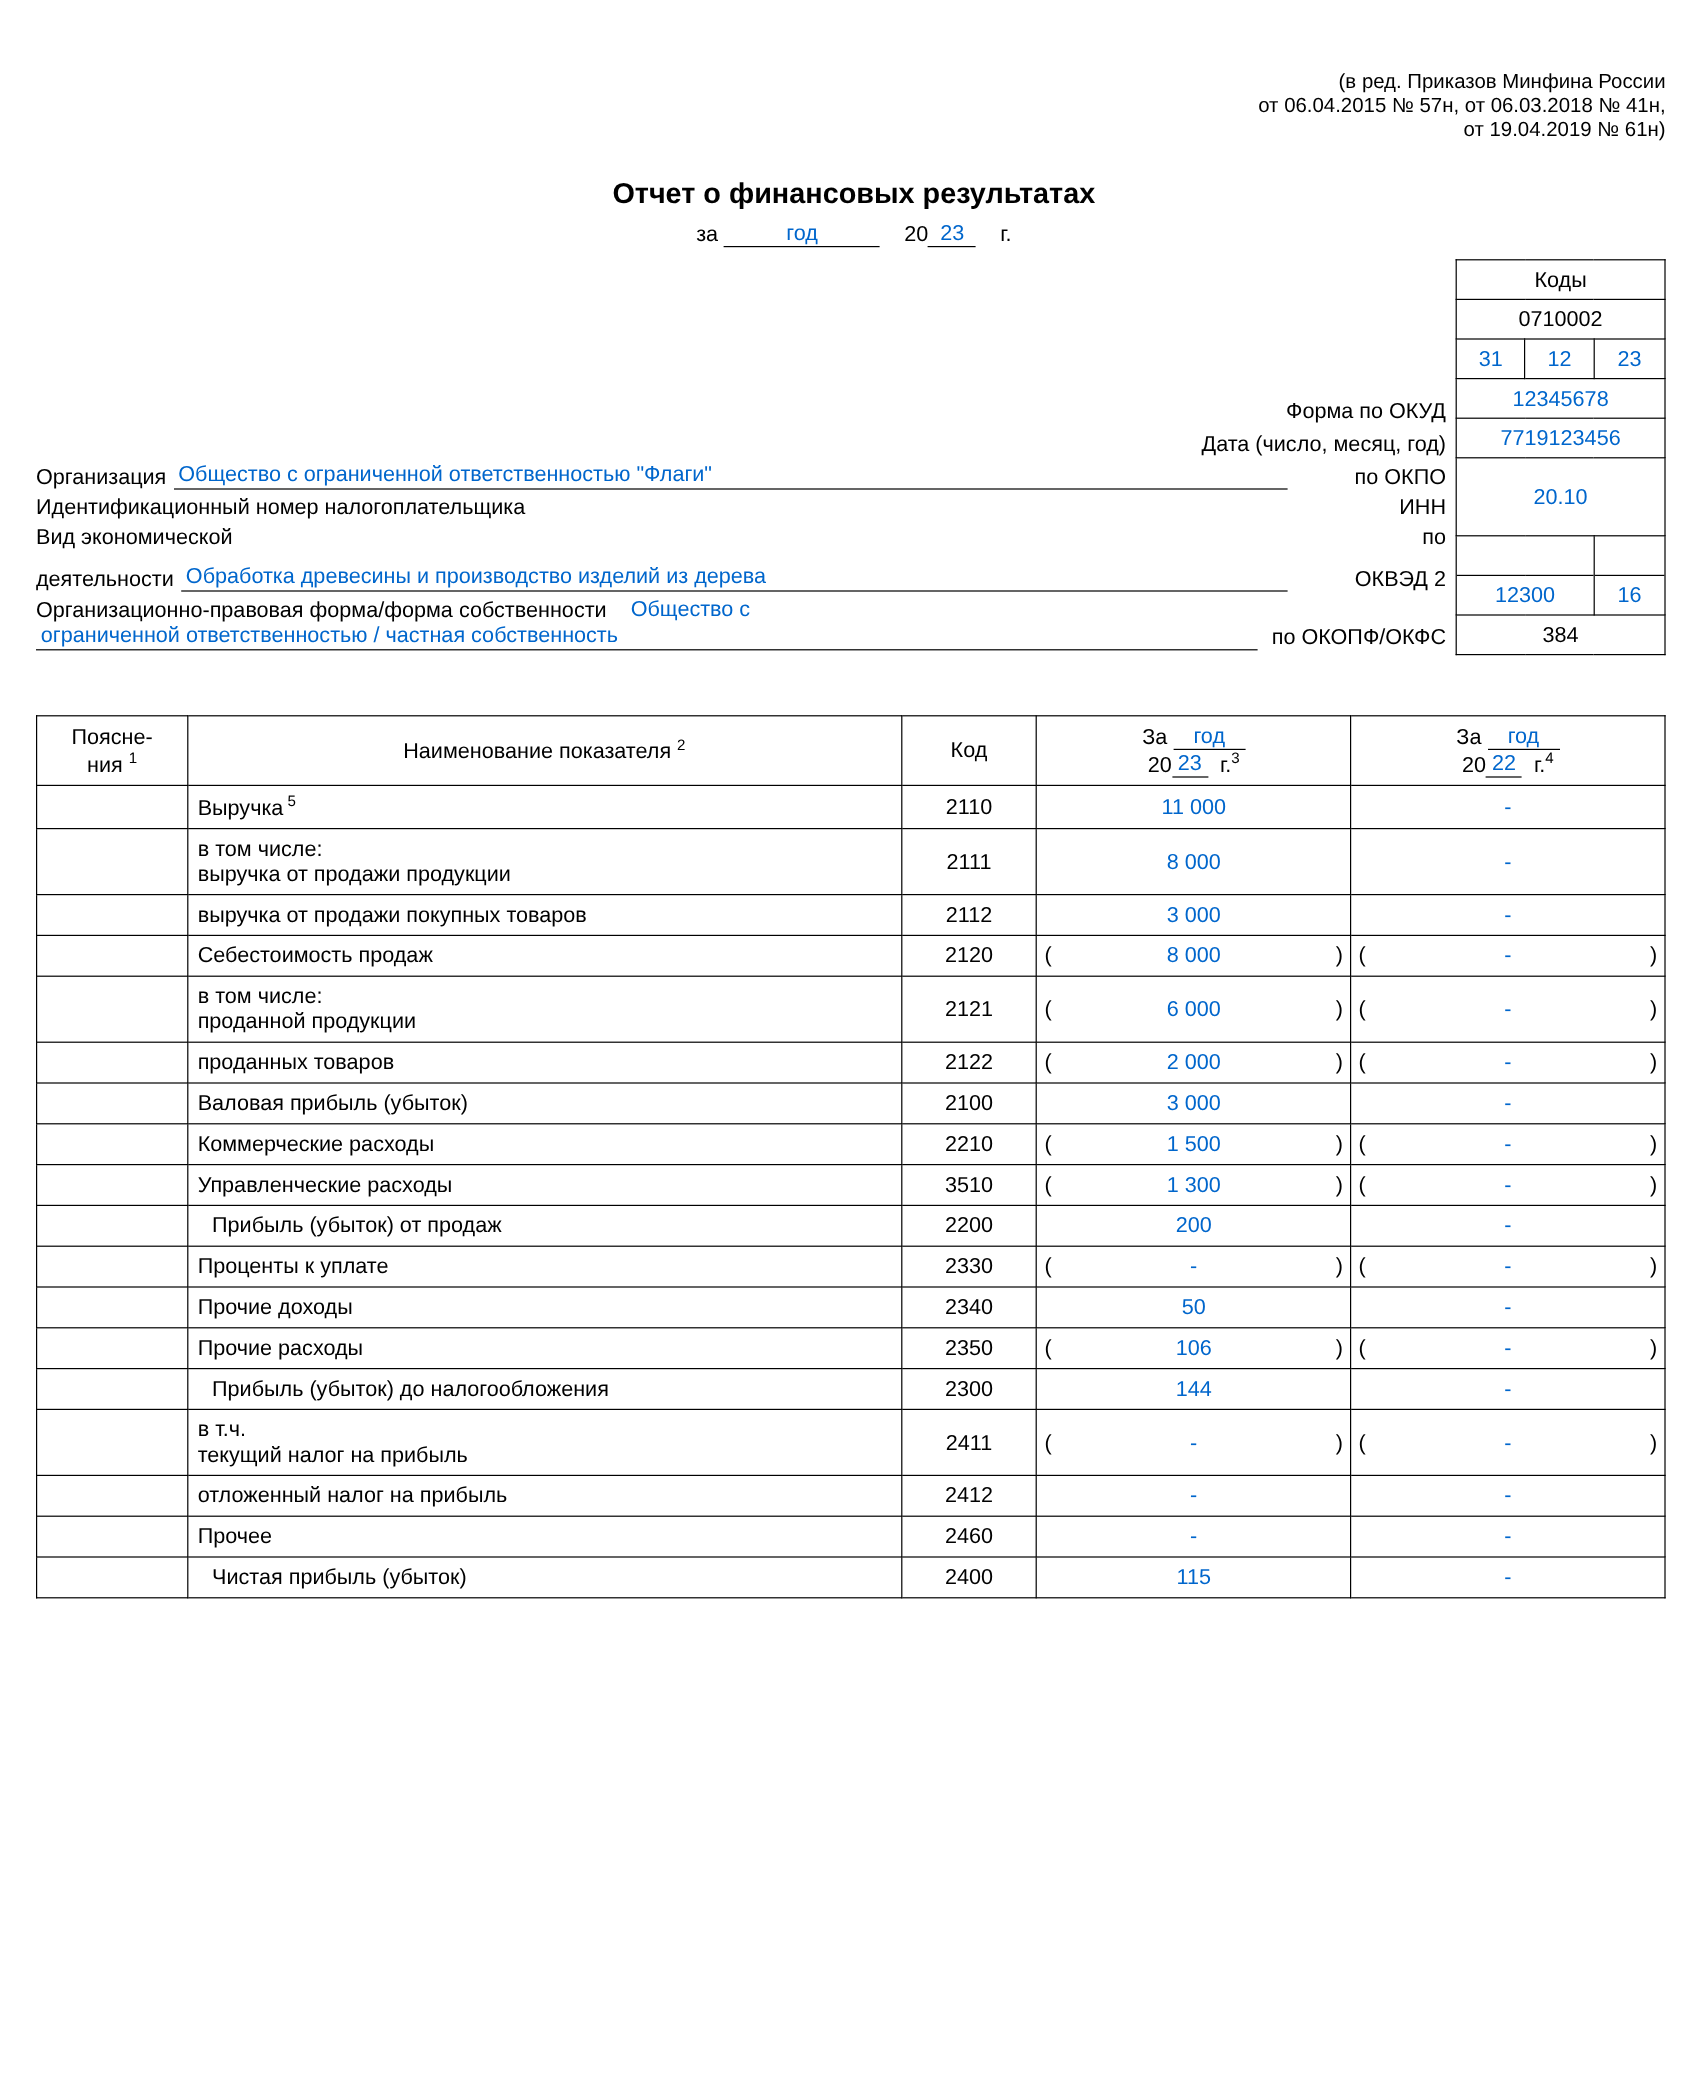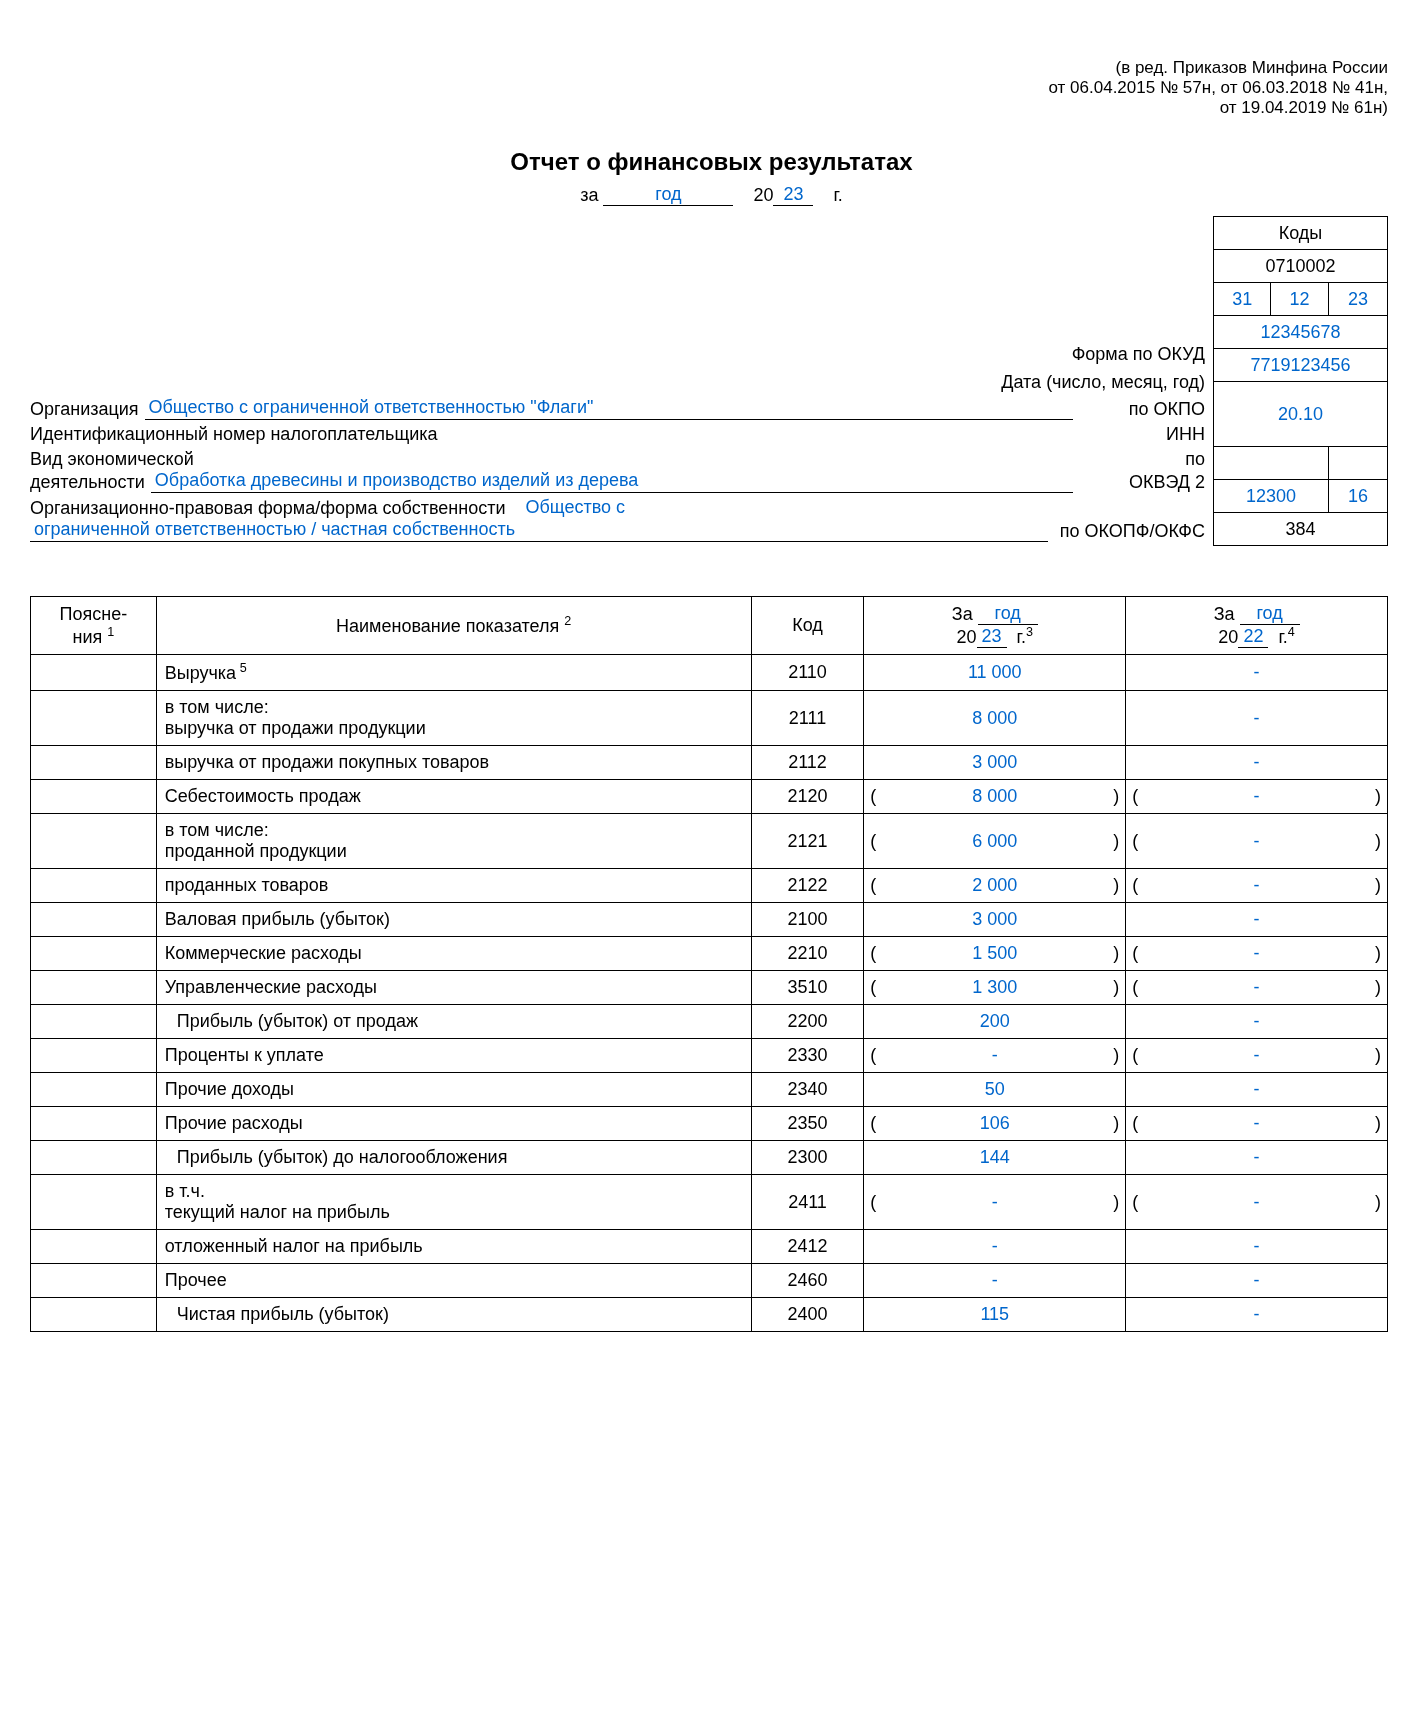--- a/index.html
+++ b/index.html
@@ -145,21 +145,21 @@
       <span class="fill blue">Общество с ограниченной ответственностью "Флаги"</span>
       <span class="rlabel">по ОКПО</span>
     </div>
 
     <div class="info-row">
       <span class="label-text">Идентификационный номер налогоплательщика</span>
       <span style="flex:1;"></span>
       <span class="rlabel">ИНН</span>
     </div>
 
-    <div class="info-row" style="margin-bottom:0;">
+    <div class="info-row" style="margin-bottom:12px;">
       <span class="label-text">Вид экономической</span>
       <span style="flex:1;"></span>
       <span class="rlabel">по</span>
     </div>
     <div class="info-row" style="margin-top:0;">
       <span class="label-text">деятельности</span>
       <span class="fill blue">Обработка древесины и производство изделий из дерева</span>
       <span class="rlabel">ОКВЭД 2</span>
     </div>
 

